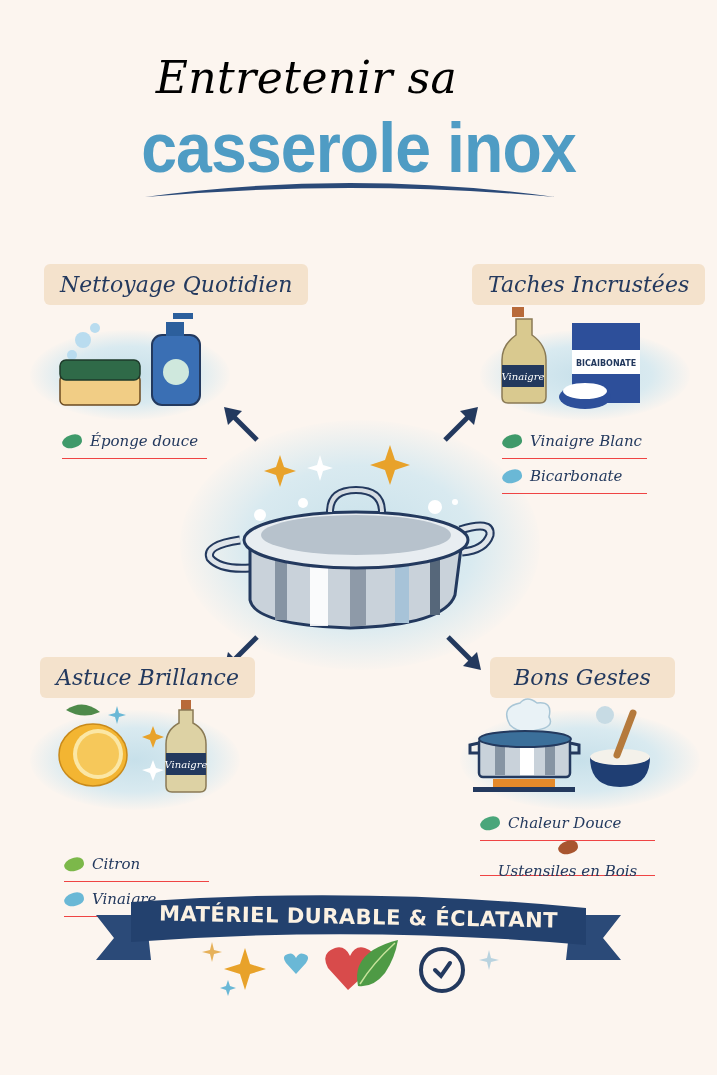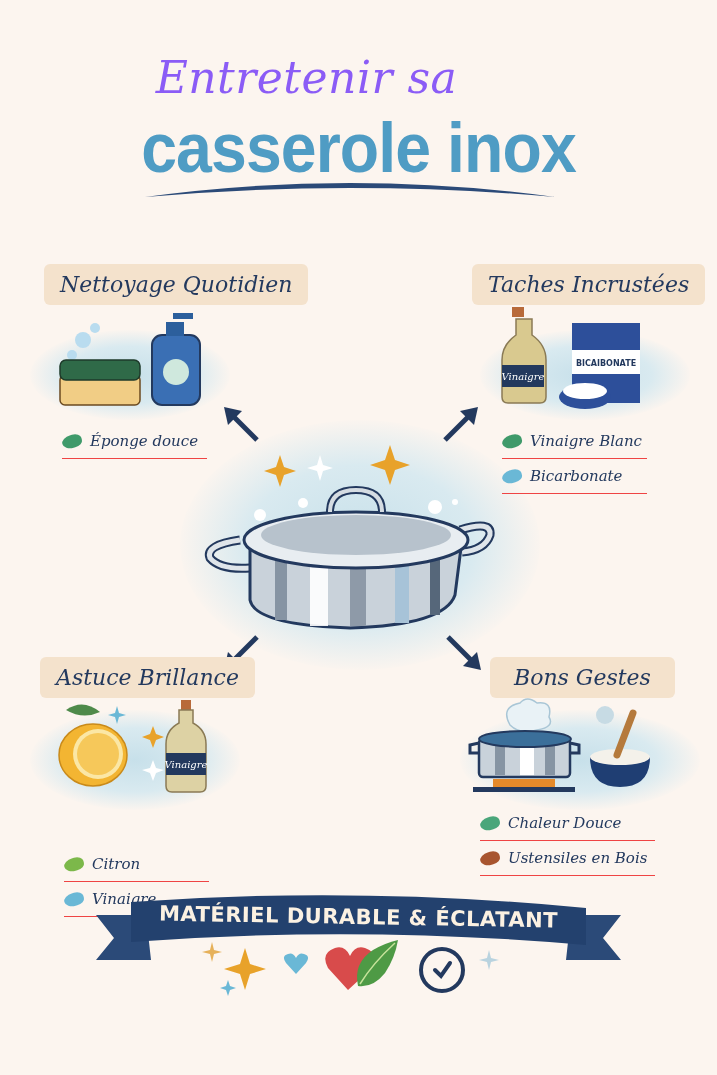--- a/index.html
+++ b/index.html
@@ -1,18 +1,18 @@
 <!DOCTYPE html>
 <html><head>
 <meta charset="utf-8">
 <style>
   html,body{margin:0;padding:0;}
   body{width:717px;height:1075px;background:#fcf5ef;position:relative;overflow:hidden;font-family:"Liberation Sans",sans-serif;color:#1f3559;}
   .abs{position:absolute;}
-  .title1{left:0;width:613px;top:52px;text-align:center;font-family:"DejaVu Serif",serif;font-style:italic;font-size:44px;color:#8b5cf6;letter-spacing:0.5px;}
+  .title1{left:0;width:613px;top:52px;text-align:center;font-family:"DejaVu Serif",serif;font-style:italic;font-size:44px;color:#000000;letter-spacing:0.5px;}
   .title2{left:0;width:717px;top:108px;text-align:center;font-family:"Liberation Sans",sans-serif;font-weight:bold;font-size:70px;color:#4f9cc4;letter-spacing:-1px;transform:scaleX(0.92);}
   .swoosh{left:140px;top:175px;}
   .label-pill{background:#f4e2cc;border-radius:6px;padding:8px 16px;font-family:"DejaVu Serif",serif;font-style:italic;font-size:22px;color:#23395e;white-space:nowrap;}
   .item{display:flex;align-items:center;gap:8px;font-family:"DejaVu Serif",serif;font-style:italic;font-size:15px;color:#23395e;height:34px;border-bottom:1px solid #ef4444;width:145px;}
   .pebble{width:20px;height:13px;border-radius:60% 50% 50% 60%;display:inline-block;transform:rotate(-15deg);flex:none;}
   .splash{border-radius:50%;background:radial-gradient(ellipse at center,#c7e0ea 0%,#d9eaf0 45%,rgba(252,245,239,0) 72%);}
   .banner-text{font-family:"DejaVu Sans",sans-serif;font-weight:bold;font-size:21px;color:#fbf1e2;letter-spacing:0.5px;}
 </style>
 </head>
 <body>
@@ -155,21 +155,21 @@
   <circle cx="140" cy="20" r="9" fill="#c7dbe4"></circle>
   <path d="M125 62 Q125 92 155 92 Q185 92 185 62Z" fill="#1f3e73"></path>
   <ellipse cx="155" cy="62" rx="30" ry="8" fill="#f4f1ea"></ellipse>
   <path d="M152 60 L168 18" stroke="#b57a3c" stroke-width="7" stroke-linecap="round"></path>
 </svg>
 <div class="abs" style="left:480px;top:806px;">
   <div class="item" style="width:175px;">
       <span class="pebble" style="background:#4aa67a;"></span>
       <span>Chaleur Douce</span>
     </div>
-  <div class="item" style="width:175px;">
+  <div class="item" style="width:175px;flex-direction:column;">
       <span class="pebble" style="background:#a8552f;"></span>
       <span>Ustensiles en Bois</span>
     </div>
 </div>
 
 <svg class="abs" style="left:96px;top:890px;" width="525" height="80" viewBox="0 0 525 80">
   <path d="M0 25 L50 25 L55 70 L0 70 L18 48Z" fill="#2b4a78"></path>
   <path d="M525 25 L475 25 L470 70 L525 70 L507 48Z" fill="#2b4a78"></path>
   <path d="M35 12 Q262 -4 490 18 L490 55 Q262 35 35 52Z" fill="#23416e"></path>
 </svg>

